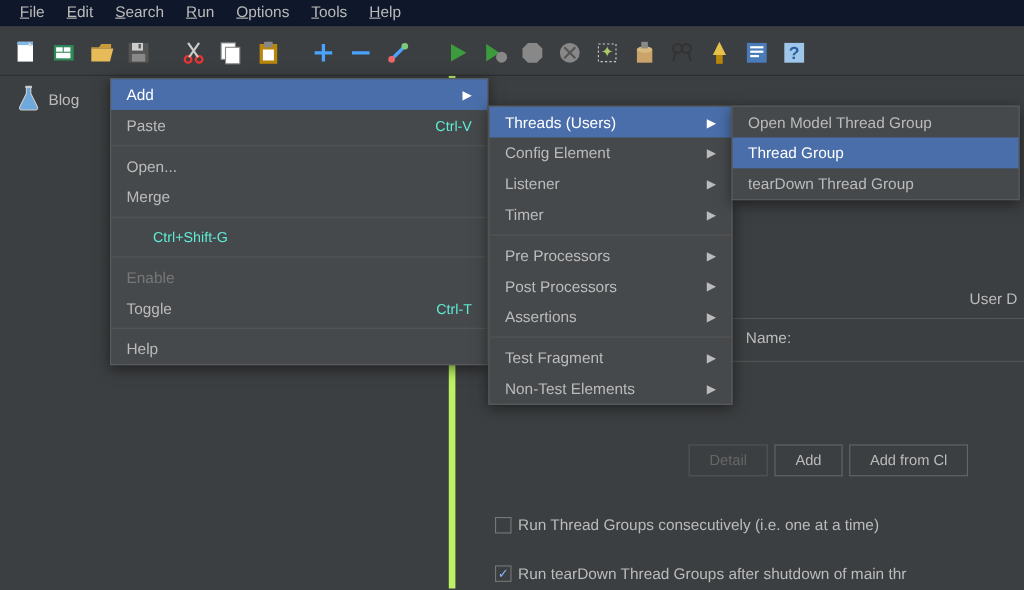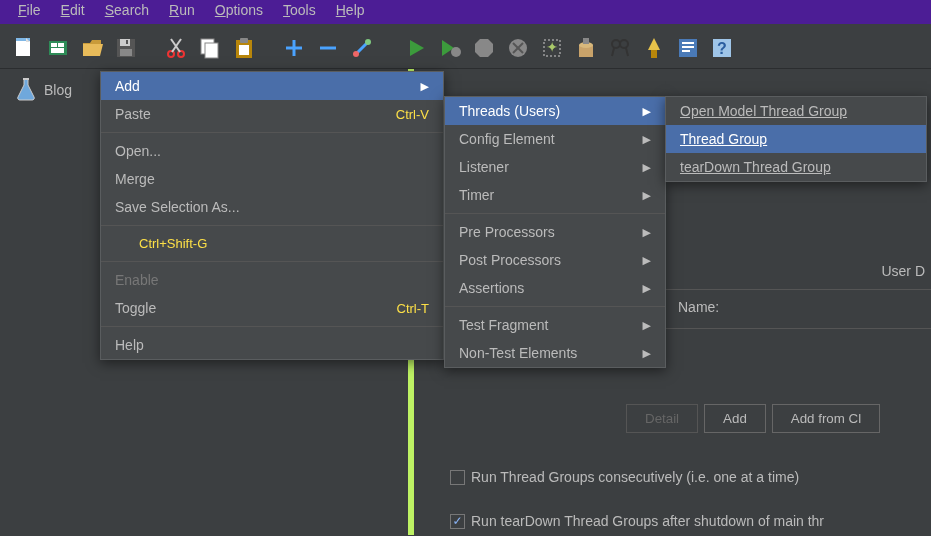--- a/index.html
+++ b/index.html
@@ -1,37 +1,37 @@
 <!DOCTYPE html>
 <html><head>
 <meta charset="utf-8">
 <style>
 * { margin: 0; padding: 0; box-sizing: border-box; font-family: "Segoe UI", Arial, sans-serif; }
 body { background: #3c3f41; color: #bbbbbb; width: 931px; height: 536px; overflow: hidden; font-size: 14px; user-select: none; }
-.menubar { display: flex; height: 24px; background: #4c1d95; padding: 0 8px; }
+.menubar { display: flex; height: 24px; background: #0f172a; padding: 0 8px; }
 .menubar .mitem { padding: 2px 10px; cursor: default; }
 .menubar .mitem u { text-decoration: underline; }
 .toolbar { display: flex; gap: 6px; padding: 10px 10px 6px 10px; background: #3c3f41; border-bottom: 1px solid #2b2d2f; }
 .toolbar .tb { width: 28px; height: 28px; display: flex; align-items: center; justify-content: center; border-radius: 2px; }
 .main { display: flex; height: calc(100% - 24px - 46px); }
 .tree { width: 414px; background: #3c3f41; border-right: 6px solid #bef264; position: relative; text-align: right; }
 .tree-item { display: flex; align-items: center; gap: 8px; padding: 4px 16px; margin-top: 4px; }
 .flask { width: 20px; height: 26px; display:inline-block; }
 .rightpanel { flex: 1; position: relative; }
 .separator { border-top: 1px solid #555; margin: 4px 0; }
 .ctxmenu { position: absolute; background: #46494b; border: 1px solid #5a5d5f; box-shadow: 0 3px 12px rgba(0,0,0,.5); z-index: 10; }
 .ctxmenu .row { display: flex; align-items: center; justify-content: space-between; padding: 6px 14px; min-width: 320px; cursor: default; }
 .ctxmenu .row.sel { background: #4a6ea9; color: #fff; }
 .ctxmenu .row.dis { color: #777; }
-.ctxmenu .accel { color: #fde047; font-size: 13px; margin-left: 24px; }
+.ctxmenu .accel { color: #5eead4; font-size: 13px; margin-left: 24px; }
 .ctxmenu .arrow { font-size: 11px; margin-left: 24px; }
 .sub2 { min-width: 220px; }
 .sub2 .row { min-width: 220px; text-align: right; }
 .sub3 { min-width: 260px; }
-.sub3 .row { min-width: 260px; text-decoration: underline; }
+.sub3 .row { min-width: 260px; }
 .label-row { position: absolute; display:flex; align-items:center; gap:6px; }
 .btn { border: 1px solid #666; padding: 6px 18px; color: #bbb; background: transparent; }
 .btn.dis { color: #666; border-color: #555; }
 .chk { width: 15px; height: 15px; border: 1px solid #777; display: inline-flex; align-items:center; justify-content:center; background:#3c3f41; }
 .chk.checked::after { content:"✓"; color:#8ab4f8; font-size:12px; line-height:1; }
 .name-line { border-top:1px solid #555; border-bottom:1px solid #555; position:absolute; }
 svg { display:block; }
 </style>
 </head>
 <body>
@@ -204,23 +204,20 @@
           <span>Paste</span>
           <span class="accel">Ctrl-V</span>
         </div>
       <div class="separator"></div>
       <div class="row">
           <span>Open...</span>
         </div>
       <div class="row">
           <span>Merge</span>
         </div>
-      <div class="row">
-          <span>Save Selection As...</span>
-        </div>
       <div class="separator"></div>
       <div class="row">
           <span class="accel">Ctrl+Shift-G</span>
         </div>
       <div class="separator"></div>
       <div class="row dis">
           <span>Enable</span>
         </div>
       <div class="row">
           <span>Toggle</span>

